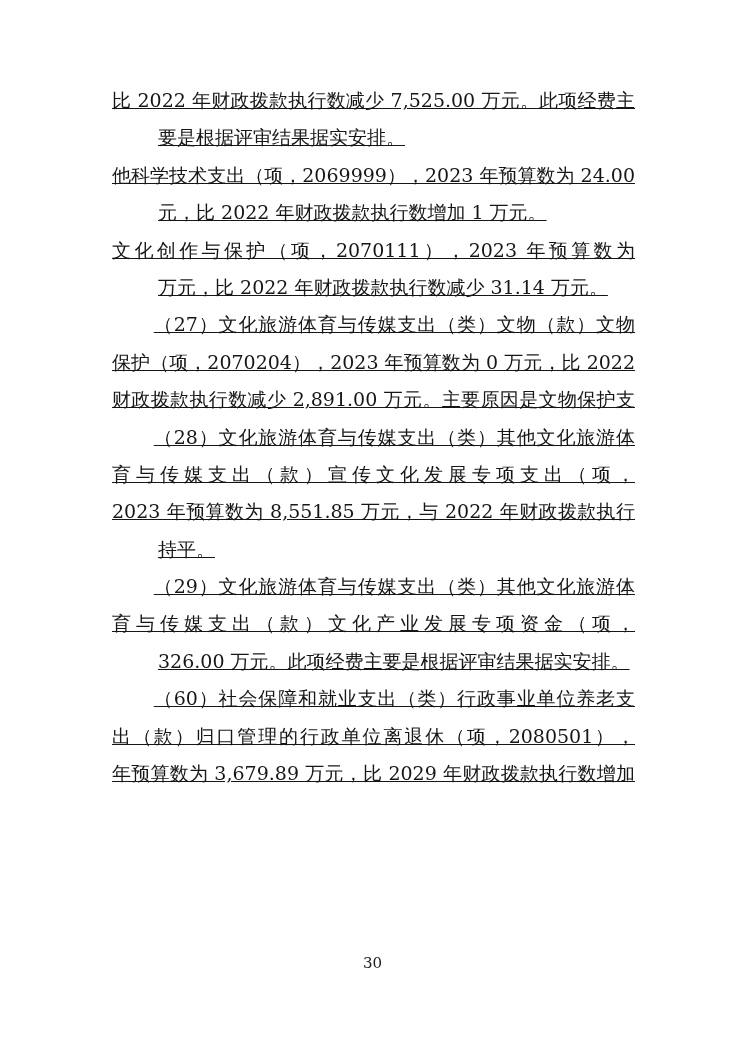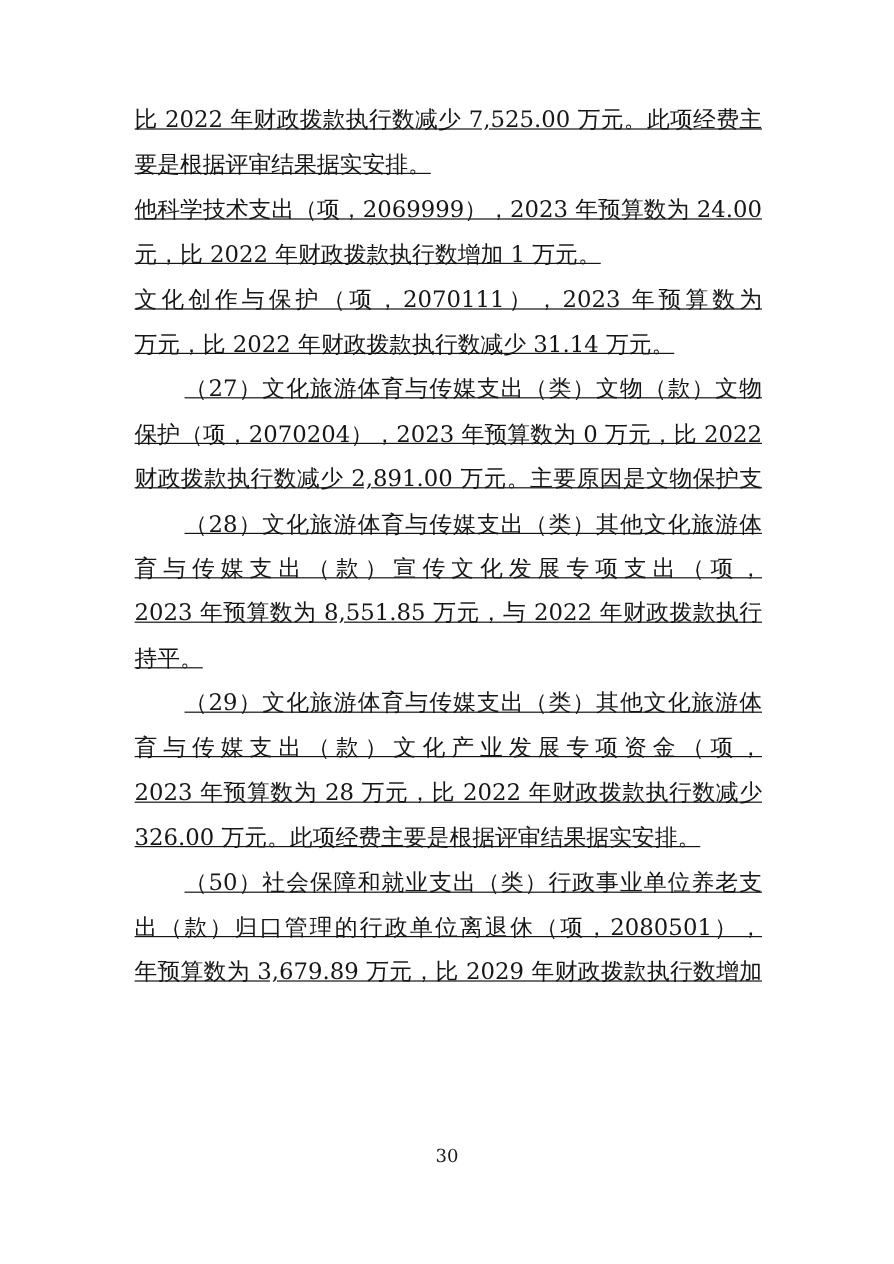--- a/index.html
+++ b/index.html
@@ -28,21 +28,21 @@
     margin: 0;
     padding: 0;
     font-size: 19px;
     line-height: 37.4px;
     height: 37.4px;
     overflow: hidden;
     text-align: justify;
     text-align-last: justify;
     white-space: normal;
   }
-  .ln.last { text-align-last: left; }
+  .ln.last { text-align-last: left; margin-left: 46px; }
   .ln.indent { text-indent: 2.2em; }
   .pagenum {
     position: absolute;
     top: 953px;
     left: 0;
     width: 100%;
     text-align: center;
     font-size: 15px;
     line-height: 20px;
     color: #1a1a1a;
@@ -78,26 +78,25 @@
     <div class="para">
       <p class="ln indent">（28）文化旅游体育与传媒支出（类）其他文化旅游体</p>
       <p class="ln">育与传媒支出（款）宣传文化发展专项支出（项，2079902），</p>
       <p class="ln">2023 年预算数为 8,551.85 万元，与 2022 年财政拨款执行数</p>
       <p class="ln last">持平。</p>
     </div>
 
     <div class="para">
       <p class="ln indent">（29）文化旅游体育与传媒支出（类）其他文化旅游体</p>
       <p class="ln">育与传媒支出（款）文化产业发展专项资金（项，2079903），</p>
-      <p class="ln">2023 年预算数为 28 万元，比 2022 年财政拨款执行数减少</p>
       <p class="ln last">326.00 万元。此项经费主要是根据评审结果据实安排。</p>
     </div>
 
     <div class="para">
-      <p class="ln indent">（50）社会保障和就业支出（类）行政事业单位养老支</p>
+      <p class="ln indent">（60）社会保障和就业支出（类）行政事业单位养老支</p>
       <p class="ln">出（款）归口管理的行政单位离退休（项，2080501），2023</p>
       <p class="ln">年预算数为 3,679.89 万元，比 2029 年财政拨款执行数增加</p>
     </div>
 
   </div>
 
   <div class="pagenum">30</div>
 </div>
 
 </body></html>

